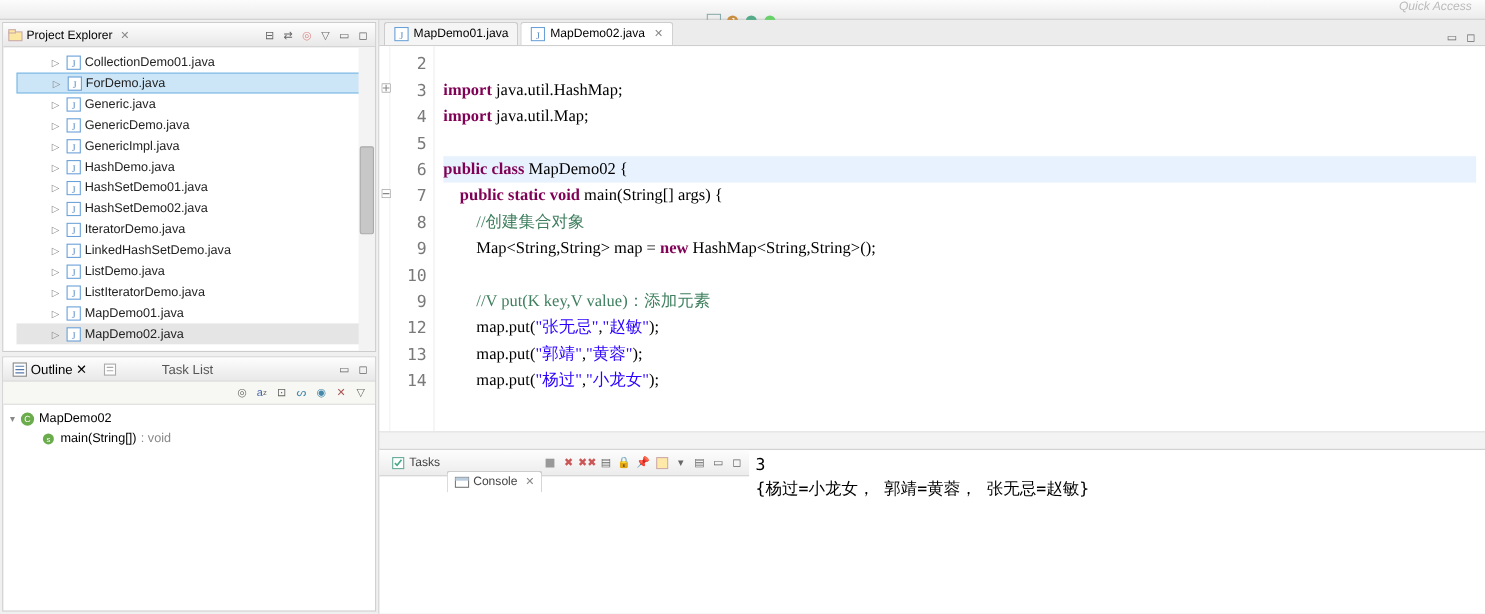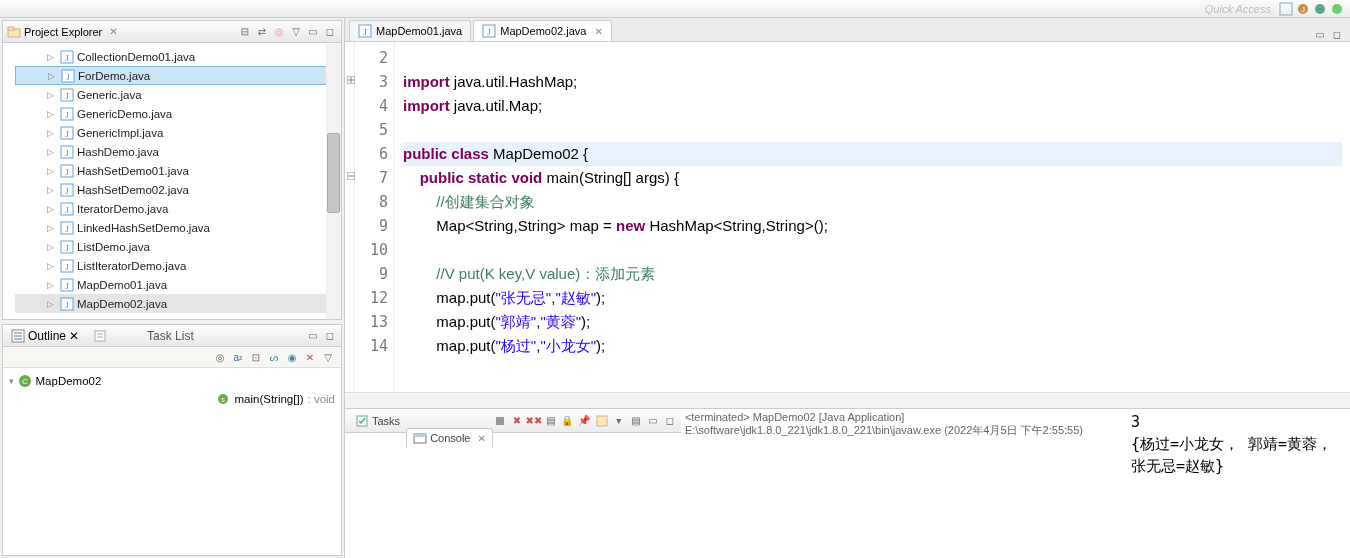--- a/index.html
+++ b/index.html
@@ -13,20 +13,21 @@
   display: flex;
   flex-direction: column;
 }
 .topbar {
   height: 18px;
   background: linear-gradient(#fcfcfc,#ececec);
   border-bottom: 1px solid #ccc;
   display: flex;
   align-items: center;
   padding: 0 4px;
+  flex-direction: column;
 }
 .quick-access { margin-left: auto; margin-right: 8px; color:#bbb; font-style:italic; font-size:11px;}
 .persp-icons { display:flex; gap:3px; margin-right:2px;}
 .main-area { flex:1; display:flex; overflow:hidden;}
 .left-col { width:345px; display:flex; flex-direction:column; border-right:1px solid #ccc;}
 .panel { display:flex; flex-direction:column; background:#fff; border:1px solid #ccc; margin:2px; }
 .panel-header {
   background: linear-gradient(#fdfdfd,#e8e8e8);
   border-bottom:1px solid #ccc;
   display:flex;
@@ -65,21 +66,21 @@
 .ed-tab { display:flex; align-items:center; gap:4px; padding:3px 8px; border:1px solid #ccc; border-bottom:none; background:#f5f5f5; margin-right:2px; font-size:11px; border-radius:3px 3px 0 0;}
 .ed-tab.active { background:#fff; }
 .ed-tab .close-x { color:#888; font-size:10px; margin-left:4px;}
 .ed-tab .jicon { width:14px; height:14px;}
 .ed-toolbar-right { margin-left:auto; display:flex; gap:3px; padding-right:6px; align-items:center;}
 .editor-body { flex:1; background:#fff; display:flex; overflow:hidden; position:relative;}
 .gutter { width:40px; background:#fff; border-right:1px solid #eee; text-align:right; padding:4px 6px 4px 2px; color:#7a7a7a; font-family: Consolas, monospace; font-size:15px; line-height:24px;}
 .gutter .ln { height:24px; position:relative;}
 .gutter .marker { position:absolute; left:-10px; top:6px; width:8px; height:8px;}
 .ruler { width:10px; background:#fff; border-right:1px solid #eee;}
-.code { flex:1; padding:4px 8px; font-family: Liberation Sans, sans-serif; font-size:15px; line-height:24px; white-space:pre; overflow:auto;}
+.code { flex:1; padding:4px 8px; font-family: Liberation Serif, serif; font-size:15px; line-height:24px; white-space:pre; overflow:auto;}
 .code .kw { color:#7f0055; font-weight:bold;}
 .code .cm { color:#3f7f5f;}
 .code .str { color:#2a00ff;}
 .code .info { color:#3f7f5f;}
 .code .highlight-line { background:#e8f2fe; display:inline-block; width:100%;}
 .editor-scroll-h { height:16px; background:#f3f3f3; border-top:1px solid #ddd;}
 
 .bottom-panel { border-top:1px solid #ccc; background:#fff; height:150px; display:flex; flex-direction:row;}
 .bottom-tabs { display:flex; align-items:center; background:linear-gradient(#fdfdfd,#ececec); border-bottom:1px solid #ccc; height:24px; padding:0 4px;}
 .btab { display:flex; align-items:center; gap:3px; padding:2px 6px; font-size:11px; color:#444;}
@@ -338,21 +339,21 @@
         <div class="outline-row">
           <span style="color:#888;font-size:9px;">▾</span>
           <span>
               <svg width="14" height="14">
                 <circle cx="7" cy="7" r="6" fill="#6aab4b"></circle>
                 <text x="7" y="10" font-size="8" text-anchor="middle" fill="#fff">C</text>
               </svg>
             </span>
           <span>MapDemo02</span>
         </div>
-        <div class="outline-row" style="padding-left:28px;justify-content:flex-end;">
+        <div class="outline-row" style="padding-left:28px;">
           <span>
               <svg width="14" height="14">
                 <circle cx="7" cy="7" r="5" fill="#6aab4b"></circle>
                 <text x="7" y="10" font-size="7" text-anchor="middle" fill="#fff">s</text>
               </svg>
             </span>
           <span class="mname">main(String[])</span>
           <span class="rettype">: void</span>
         </div>
       </div>
@@ -453,20 +454,19 @@
               <svg width="12" height="12">
                 <rect x="1" y="1" width="10" height="10" fill="#ffe9a8" stroke="#caa"></rect>
               </svg>
             </span>
           <span class="tool-icon">▾</span>
           <span class="tool-icon">▤</span>
           <span class="tool-icon">▭</span>
           <span class="tool-icon">◻</span>
         </div>
       </div>
-      <div class="console-status">&lt;terminated&gt; MapDemo02 [Java Application] E:\software\jdk1.8.0_221\jdk1.8.0_221\bin\javaw.exe (2022年4月5日 下午2:55:55)</div>
       <div class="console-out" id="console-out">
           <div>3</div>
           <div>{杨过=小龙女， 郭靖=黄蓉， 张无忌=赵敏}</div>
         </div>
     </div>
   </div>
 </div>
 
 </body></html>

